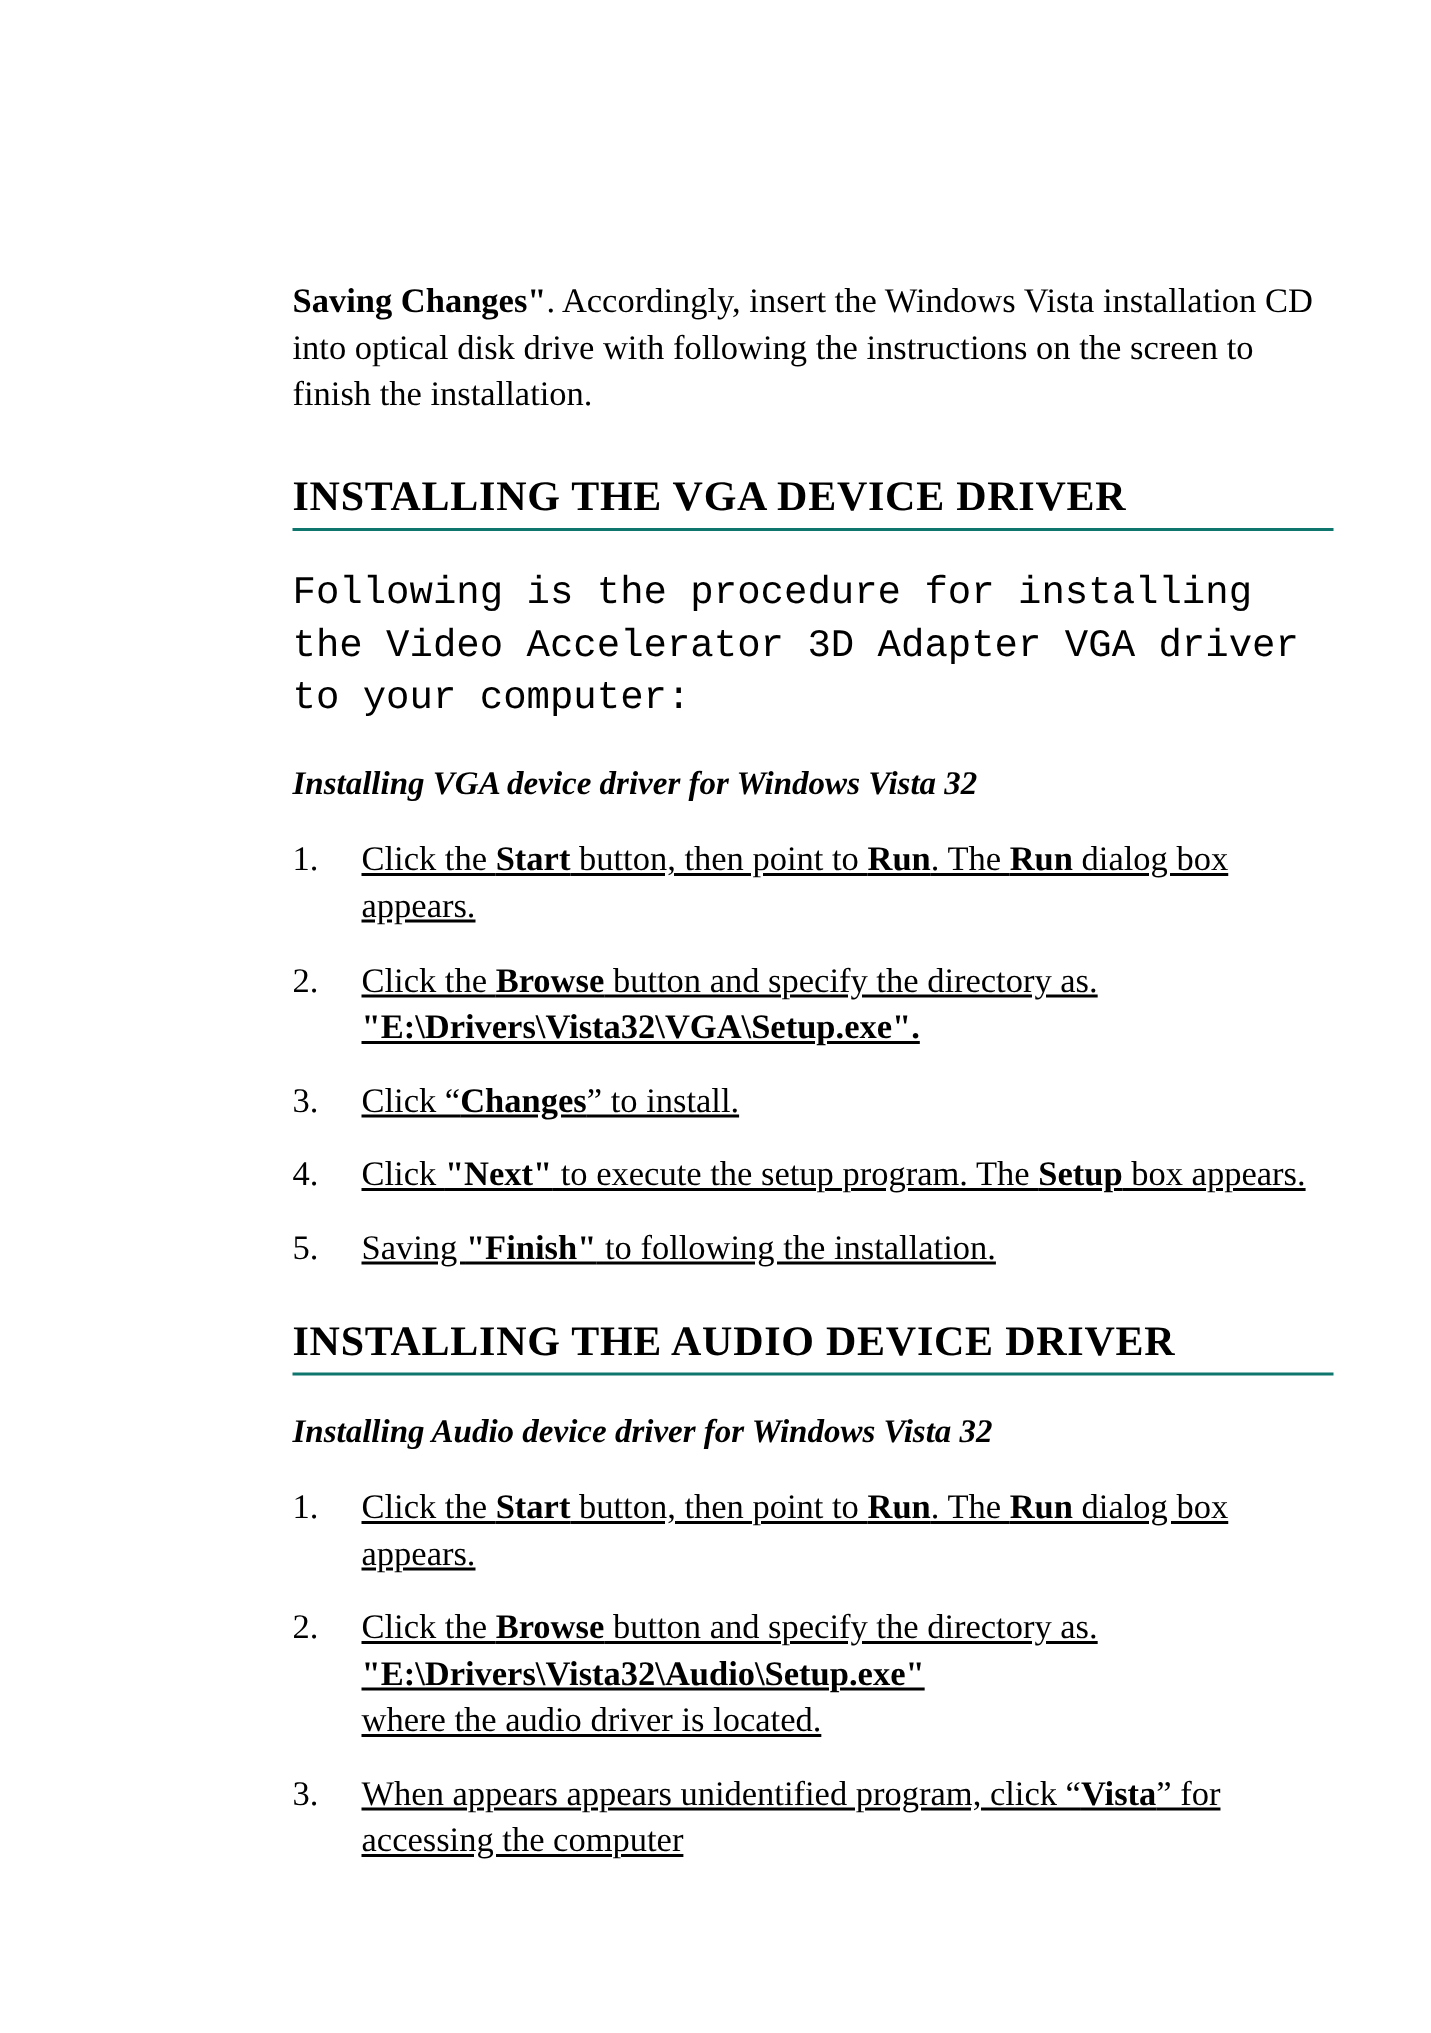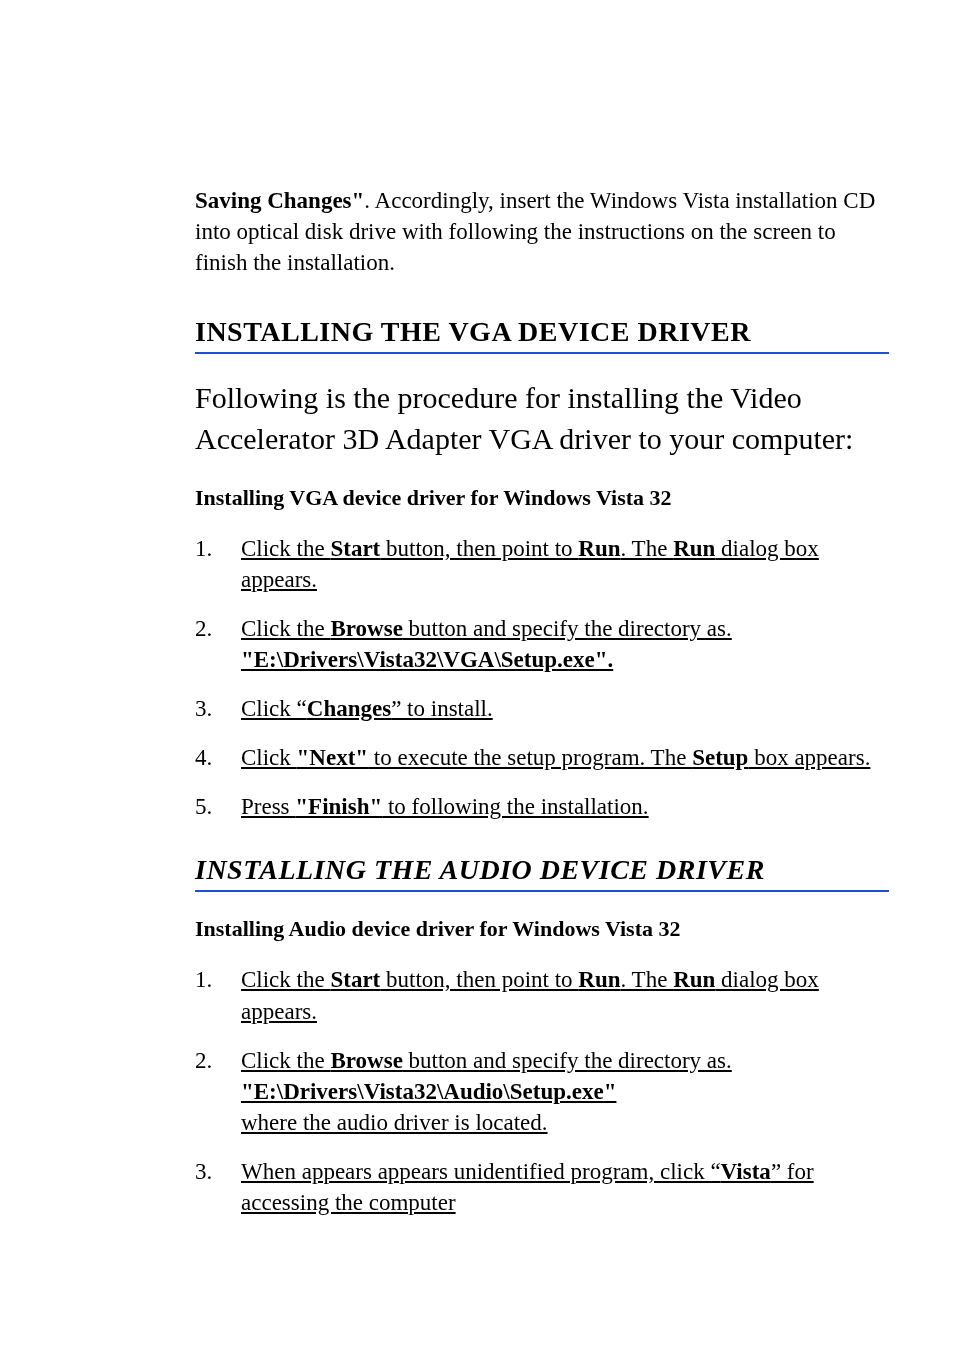--- a/index.html
+++ b/index.html
@@ -22,33 +22,35 @@
       font-size: 23px;
       line-height: 1.35;
       margin-bottom: 38px;
     }
     .bold {
       font-weight: bold;
     }
     .heading-1 {
       font-size: 28px;
       font-weight: bold;
-      border-bottom: 2px solid #1d4ed8;
+      border-bottom: 2px solid #0f766e;
       padding-bottom: 4px;
       margin-bottom: 24px;
       letter-spacing: 0.5px;
     }
     .body-para {
-      font-size: 30px;
+      font-size: 26px;
       line-height: 1.35;
       margin-bottom: 26px;
+      font-family: Liberation Mono, monospace;
     }
     .sub-heading {
       font-size: 22px;
       font-weight: bold;
+      font-style: italic;
       margin-bottom: 22px;
     }
     .list-item {
       display: flex;
       font-size: 23px;
       line-height: 1.35;
       margin-bottom: 18px;
     }
     .list-number {
       min-width: 44px;
@@ -56,21 +58,20 @@
     .list-content {
       flex: 1;
       padding-left: 2px;
       text-decoration: underline;
     }
     .list-content .line2 {
       display: block;
     }
     .section-gap {
       margin-top: 32px;
-      font-style: italic;
     }
   </style>
 </head>
 <body>
 
 <div class="page-content">
 
   <p class="intro-para">
     <span class="bold">Saving Changes"</span><span>. Accordingly, insert the Windows Vista installation CD into optical disk drive with following the instructions on the screen to finish the installation.</span>
   </p>
@@ -93,21 +94,21 @@
       <div class="list-item">
         <div class="list-number">3.</div>
         <div class="list-content"><span><span> Click “</span><span class="bold">Changes</span><span>” to install.</span></span></div>
       </div>
       <div class="list-item">
         <div class="list-number">4.</div>
         <div class="list-content"><span><span> Click </span><span class="bold">"Next"</span><span> to execute the setup program. The </span><span class="bold">Setup</span><span> box appears.</span></span></div>
       </div>
       <div class="list-item">
         <div class="list-number">5.</div>
-        <div class="list-content"><span><span> Press </span><span class="bold">"Finish"</span><span> to following the installation.</span></span></div>
+        <div class="list-content"><span><span> Saving </span><span class="bold">"Finish"</span><span> to following the installation.</span></span></div>
       </div>
     </div>
 
   <h2 class="heading-1 section-gap">INSTALLING THE AUDIO DEVICE DRIVER</h2>
 
 
   <p class="sub-heading">Installing Audio device driver for Windows Vista 32</p>
 
   <div id="audio-list">
       <div class="list-item">

